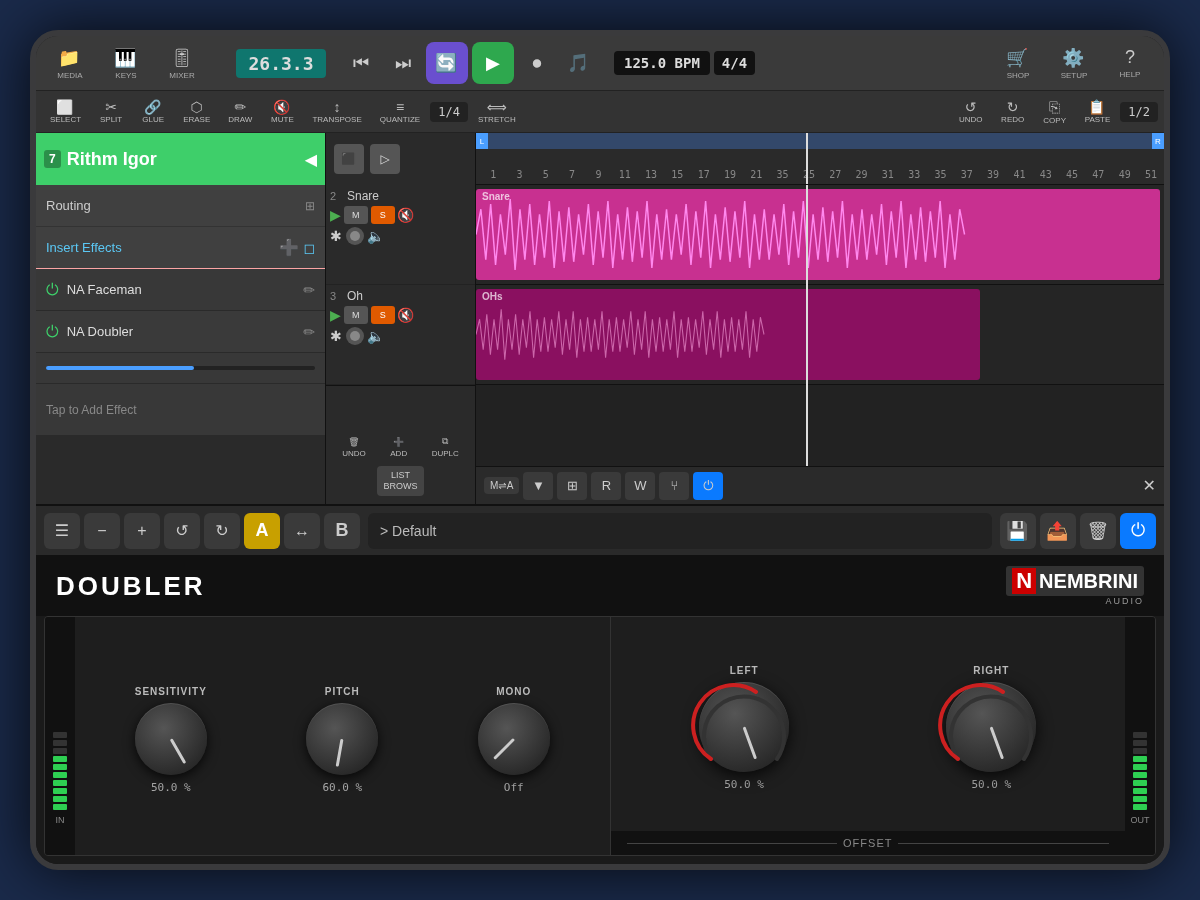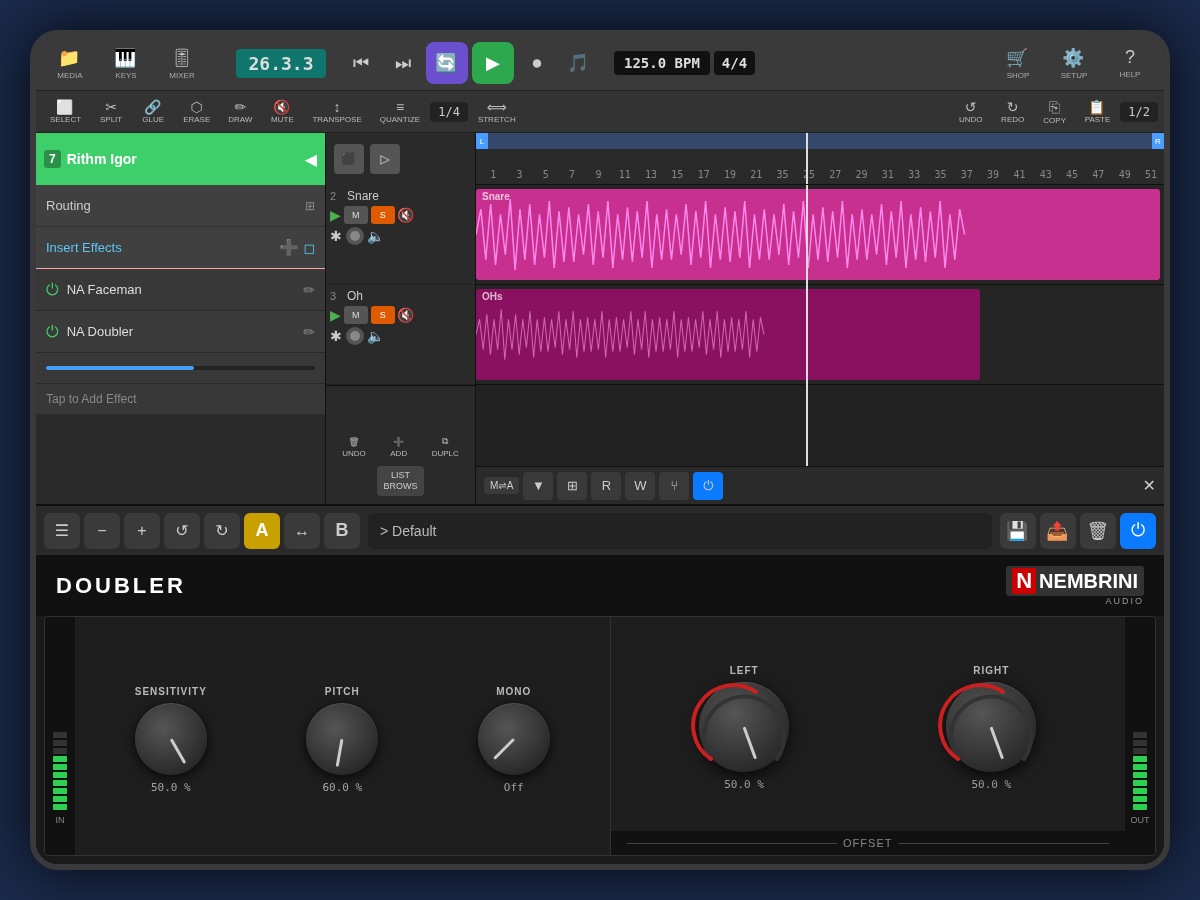--- a/index.html
+++ b/index.html
@@ -175,21 +175,21 @@
       height: 52px;
       background: #3ecf6a;
       display: flex;
       align-items: center;
       padding: 0 8px;
       gap: 6px;
     }
     .track-header .track-name {
       color: white;
       font-weight: bold;
-      font-size: 14px;
+      font-size: 18px;
       flex: 1;
     }
     .track-header .track-arrow {
       color: white;
       font-size: 16px;
     }
     .track-num {
       background: rgba(0,0,0,0.3);
       color: white;
       font-size: 12px;
@@ -257,21 +257,21 @@
       position: relative;
     }
     .volume-slider-fill {
       width: 55%;
       height: 100%;
       background: #4a9eff;
       border-radius: 2px;
     }
 
     .add-effect-row {
-      height: 31px;
+      height: 52px;
       background: #383838;
       display: flex;
       align-items: center;
       padding: 0 10px;
       border-top: 1px solid #2a2a2a;
       color: #888;
       font-size: 12px;
       cursor: pointer;
     }
 
@@ -597,21 +597,21 @@
     }
 
     .plugin-header {
       display: flex;
       align-items: center;
       padding: 10px 20px;
       background: #111;
     }
     .plugin-title {
       color: white;
-      font-size: 22px;
+      font-size: 26px;
       font-weight: 900;
       letter-spacing: 3px;
       font-family: 'Arial Black', sans-serif;
     }
     .plugin-brand {
       margin-left: auto;
       display: flex;
       flex-direction: column;
       align-items: flex-end;
     }

